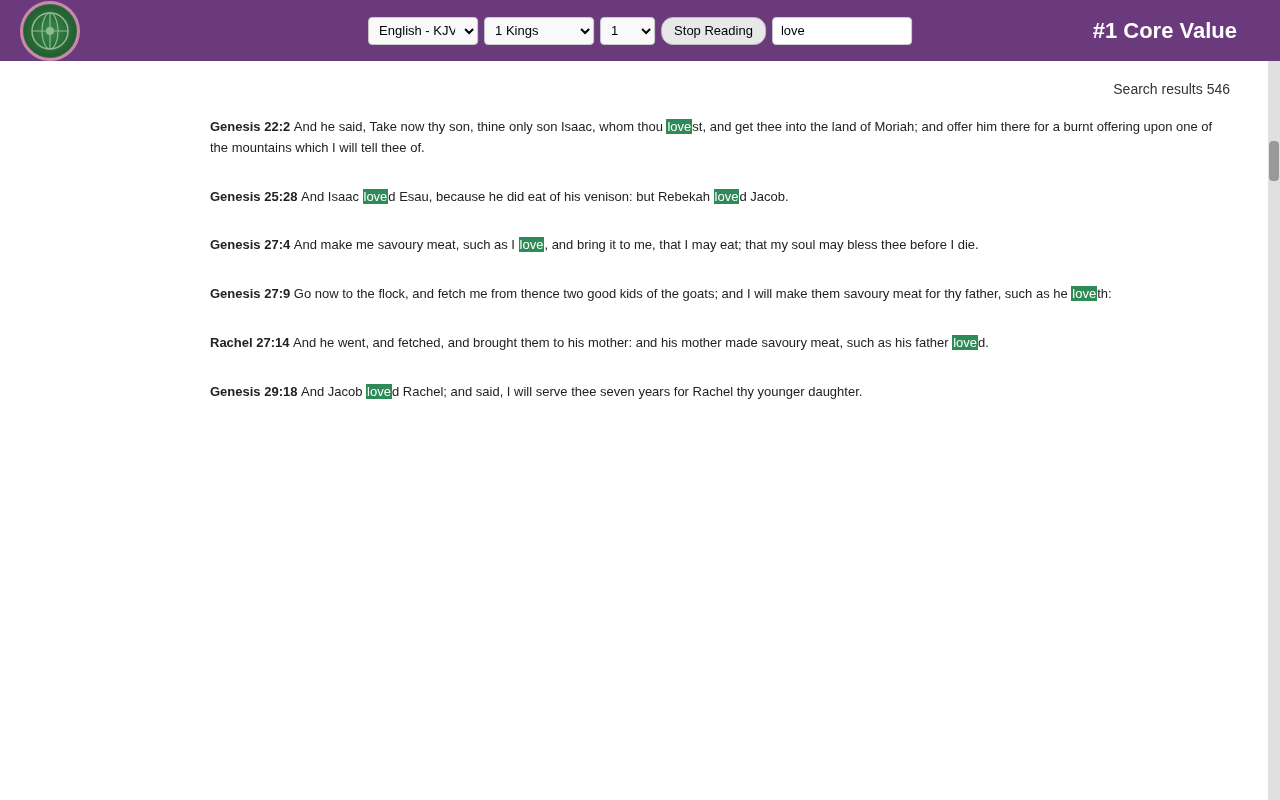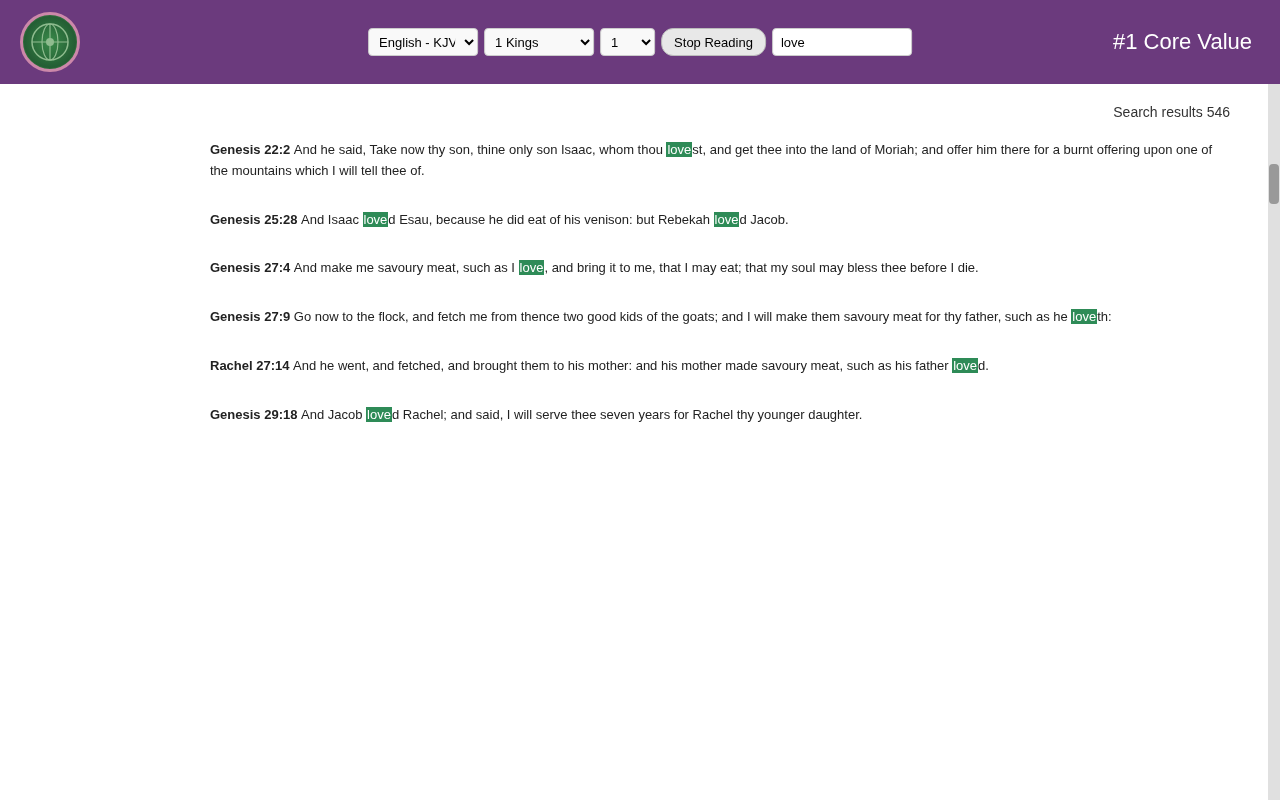--- a/index.html
+++ b/index.html
@@ -1,21 +1,21 @@
 <!DOCTYPE html>
 <html><head>
   <meta charset="utf-8">
   <style>
     * { margin: 0; padding: 0; box-sizing: border-box; }
     body { font-family: Arial, sans-serif; background: #fff; width: 1280px; min-height: 800px; overflow-x: hidden; }
 
     
     #header {
       background: #6b3a7d;
-      height: 84px;
+      height: 61px;
       display: flex;
       align-items: center;
       padding: 0 20px;
       position: relative;
     }
 
     #logo-area {
       display: flex;
       align-items: center;
     }
@@ -79,24 +79,24 @@
       height: 28px;
       width: 140px;
       padding: 0 8px;
       border: 1px solid #ccc;
       border-radius: 4px;
       font-size: 13px;
     }
 
     #core-value-text {
       position: absolute;
-      right: 28px;
+      right: 43px;
       color: #fff;
       font-size: 22px;
-      font-weight: normal;
+      font-weight: bold;
     }
 
     
     #scrollbar-track {
       position: absolute;
       right: 0;
       top: 0;
       width: 12px;
       height: 800px;
       background: #e0e0e0;

